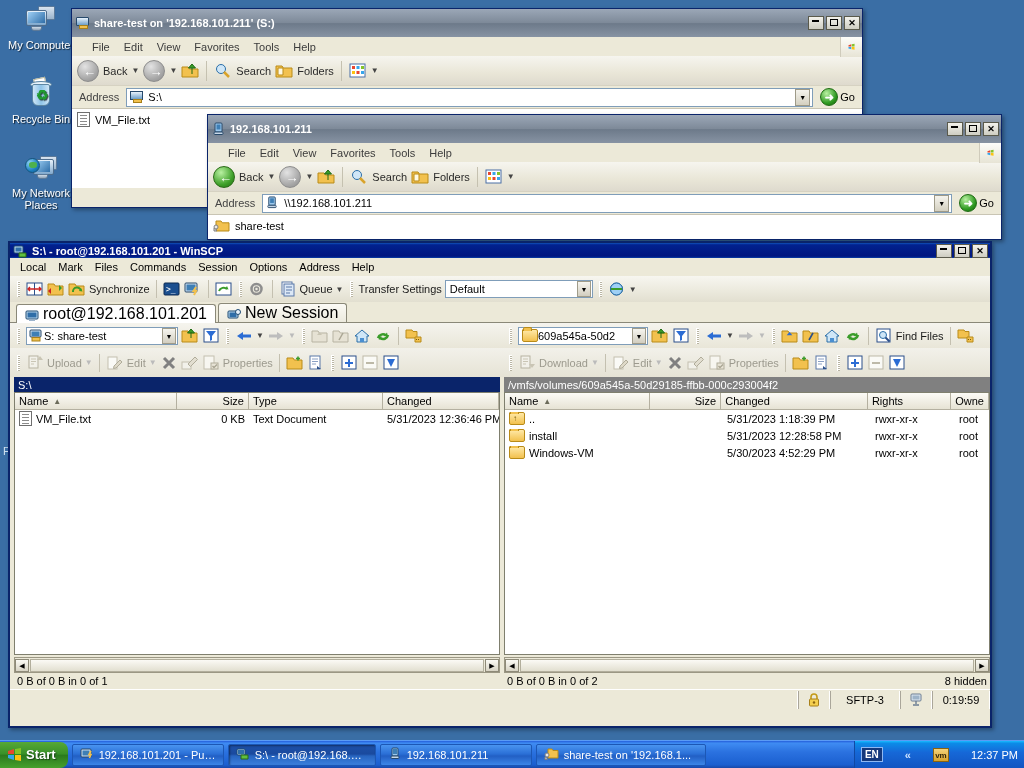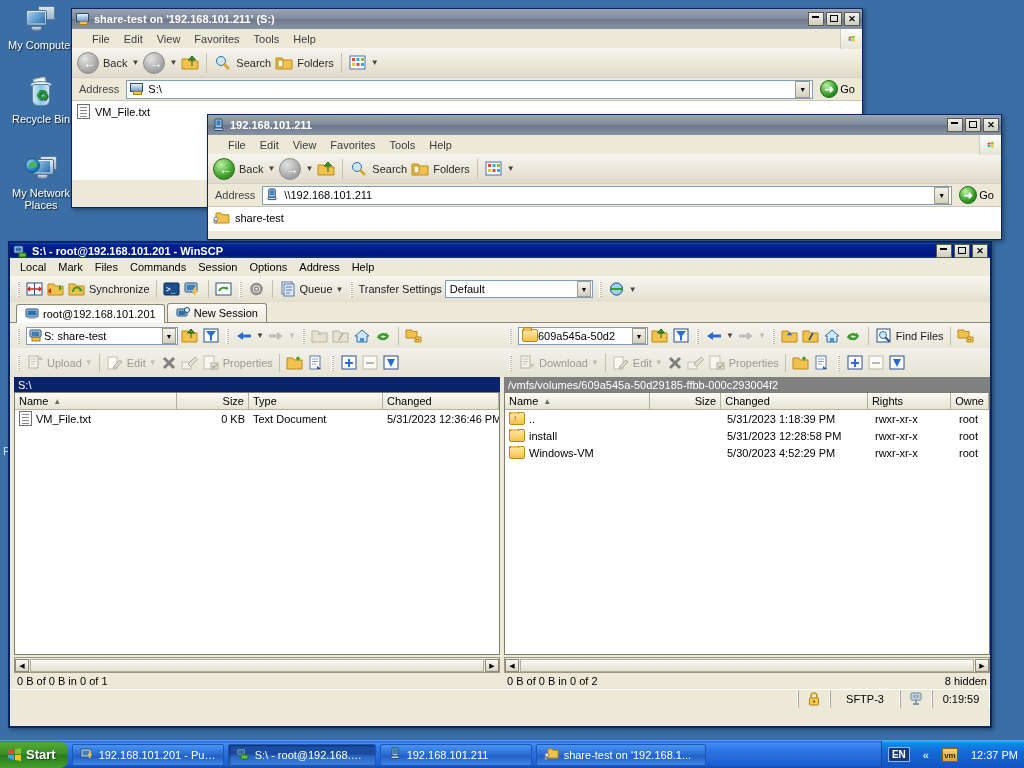--- a/index.html
+++ b/index.html
@@ -43,21 +43,21 @@
     background:#fff; border:1px solid #b5b59a; transform:rotate(-12deg); }
 
   .globe { position:absolute; left:1px; top:6px; width:15px; height:15px; border-radius:50%;
     background:radial-gradient(circle at 30% 30%, #8fd3f5, #1e7fc0 60%, #0f5a8c);
     border:1px solid #15567f; }
   .globe:after{content:"";position:absolute;left:3px;top:3px;width:8px;height:6px;background:#4eb14e;border-radius:40%;}
 
   
   .win { position:absolute; background:#ece9d8; border:1px solid #0a246a;
     box-shadow:2px 2px 4px rgba(0,0,0,.35); }
-  .titlebar { height:20px; display:flex; align-items:center;
+  .titlebar { height:28px; display:flex; align-items:center;
     padding:0 2px 0 3px; color:#fff; font-weight:bold; font-size:11px;
     background:linear-gradient(#9ba7b7,#7d8998 50%,#6d7a8a 52%,#8793a3); }
   .titlebar.active { background:linear-gradient(#1152ba,#02228f 12%,#00157f 88%,#0a3fa8); }
   .titlebar .ttitle { flex:1; margin-left:3px; white-space:nowrap; overflow:hidden; }
   .tbtns { display:flex; gap:2px; }
   .tbtn { width:16px; height:14px; background:linear-gradient(#f3f2ec,#cecdc2);
     border:1px solid #5a5a4c; font-size:9px; line-height:12px; text-align:center; color:#000;
     font-family:"Liberation Sans", sans-serif; font-weight:bold; }
   .tbtn .mn { display:block; margin-top:3px; border-bottom:2px solid #000; width:7px; margin-left:3px; }
   .tbtn .mx { display:block; width:8px; height:7px; border:1.5px solid #000; margin:2px auto 0; }
@@ -121,21 +121,21 @@
   .vsep { width:1px; height:18px; background:#c4c0b0; margin:0 3px; }
 
   .combo { height:18px; background:#fff; border:1px solid #7f9db9; display:flex; align-items:center;
      padding:0 1px; font-size:11px; }
   .combo .cbtn { width:14px; height:16px; background:linear-gradient(#f6f5ef,#d2cec0);
      border:1px solid #a09c8a; font-size:7px; text-align:center; line-height:15px; }
 
   .tabrow { height:21px; display:flex; align-items:flex-end; padding-left:6px; gap:2px;
      background:#ece9d8; border-bottom:1px solid #8a8878; }
   .scptab { height:19px; display:flex; align-items:center; gap:4px; padding:0 8px;
-     border:1px solid #8a8878; border-bottom:none; border-radius:3px 3px 0 0; font-size:11px;
+     border:1px solid #8a8878; border-bottom:none; border-radius:3px 3px 0 0; font-size:16px;
      background:linear-gradient(#fbfaf5,#eceade); }
   .scptab.sel { background:#fff; position:relative; top:1px; }
 
   .panebar { height:25px; display:flex; align-items:center; gap:3px; padding:0 4px;
      background:linear-gradient(#f5f4ee,#e9e6d8); }
   .panebar2 { height:29px; display:flex; align-items:center; gap:3px; padding:0 4px;
      background:linear-gradient(#f2f1ea,#e6e3d5); }
 
   .pathbar { height:15px; background:#808080; color:#fff; font-size:11px;
      display:flex; align-items:center; padding:0 4px; }
@@ -149,39 +149,39 @@
   .lv-row > div { padding:0 4px; display:flex; align-items:center; gap:4px; overflow:hidden; white-space:nowrap;}
   .right-al { justify-content:flex-end; }
 
   .hscroll { height:16px; background:#ece9d8; border:1px solid #9b9784; display:flex; align-items:center;
      justify-content:space-between; }
   .sbtn { width:14px; height:13px; background:linear-gradient(#fbfaf5,#d8d4c4); border:1px solid #8e8a78;
      font-size:7px; text-align:center; line-height:12px; }
   .sthumb { flex:1; height:13px; margin:0 1px; background:linear-gradient(#fbfaf5,#e2dfd0); border:1px solid #b2ae9c; }
 
   .statusline { font-size:11px; color:#000; display:flex; align-items:center; height:16px; }
-  .scp-statusbar { height:20px; display:flex; justify-content:flex-end;
+  .scp-statusbar { height:20px; display:flex; align-items:center; justify-content:flex-end;
      background:#ece9d8; border-top:1px solid #fff; }
   .sb-cell { border-left:1px solid #aaa69a; border-right:1px solid #fff; height:18px;
      display:flex; align-items:center; justify-content:center; padding:0 8px; font-size:11px; }
 
   
   #taskbar { position:absolute; left:0; bottom:0; width:1024px; height:28px;
      background:linear-gradient(#245edb 0%,#3f8cf3 8%,#2b72e0 40%,#1b5fd0 88%,#1848a8 100%);
      display:flex; align-items:center; border-top:1px solid #5b9bf5; }
   #startbtn { height:26px; display:flex; align-items:center; gap:4px; padding:0 12px 0 6px;
      margin:1px 2px 1px 0; color:#fff; font-weight:bold; font-size:13px;
      background:linear-gradient(#57a838,#399128 45%,#2b7a1e 52%,#46a12d);
      border-radius:0 8px 8px 0; text-shadow:1px 1px 1px rgba(0,0,0,.5); }
   .tbtask { height:22px; display:flex; align-items:center; gap:5px; padding:0 7px; margin:0 2px;
      font-size:11px; color:#fff; border-radius:2px; max-width:190px; overflow:hidden; white-space:nowrap;
      background:linear-gradient(#4a94f0,#2a6fd6 45%,#225fc4 55%,#3c86e8); border:1px solid #1c57b5; }
   .tbtask.active { background:linear-gradient(#1d50a8,#1a4a9e 45%,#2765c0 55%,#3b7fdd);
      box-shadow:inset 1px 1px 2px rgba(0,0,0,.4); }
-  #tray { margin-left:auto; height:28px; display:flex; align-items:center; gap:13px; padding:0 6px;
+  #tray { margin-left:auto; height:28px; display:flex; align-items:center; gap:22px; padding:0 6px;
      background:linear-gradient(#18bbff 0%,#0c8ce8 8%,#1668d8 40%,#1254c0 100%);
      border-left:1px solid #1149a4; color:#fff; font-size:11px; }
   .lang { background:#14387c; border:1px solid #8fb8f2; color:#fff; font-size:10px;
      padding:1px 3px; font-weight:bold; }
   .vmglyph { width:16px; height:14px; background:linear-gradient(#f5d27a,#d9a32b); border:1px solid #8a6310;
      font-size:8px; color:#33260a; font-weight:bold; text-align:center; line-height:13px; }
 </style>
 </head>
 <body>
 

